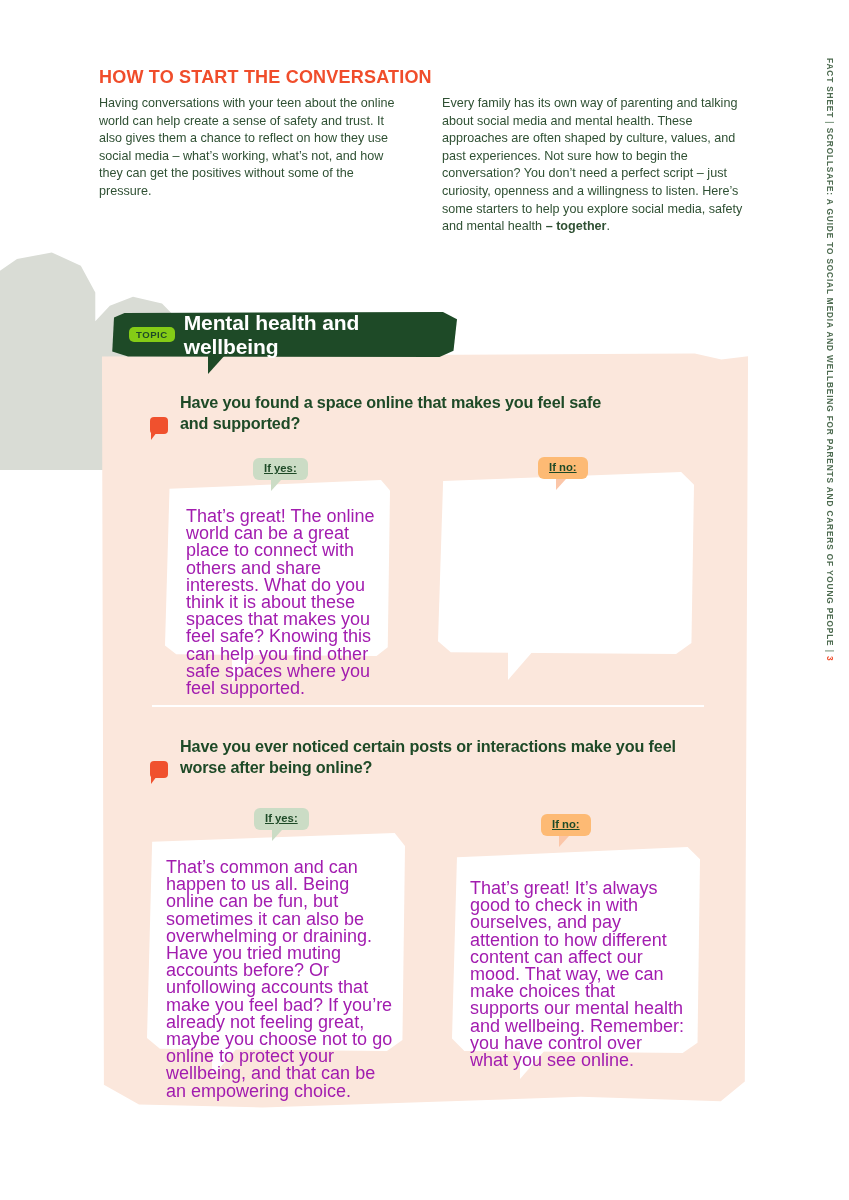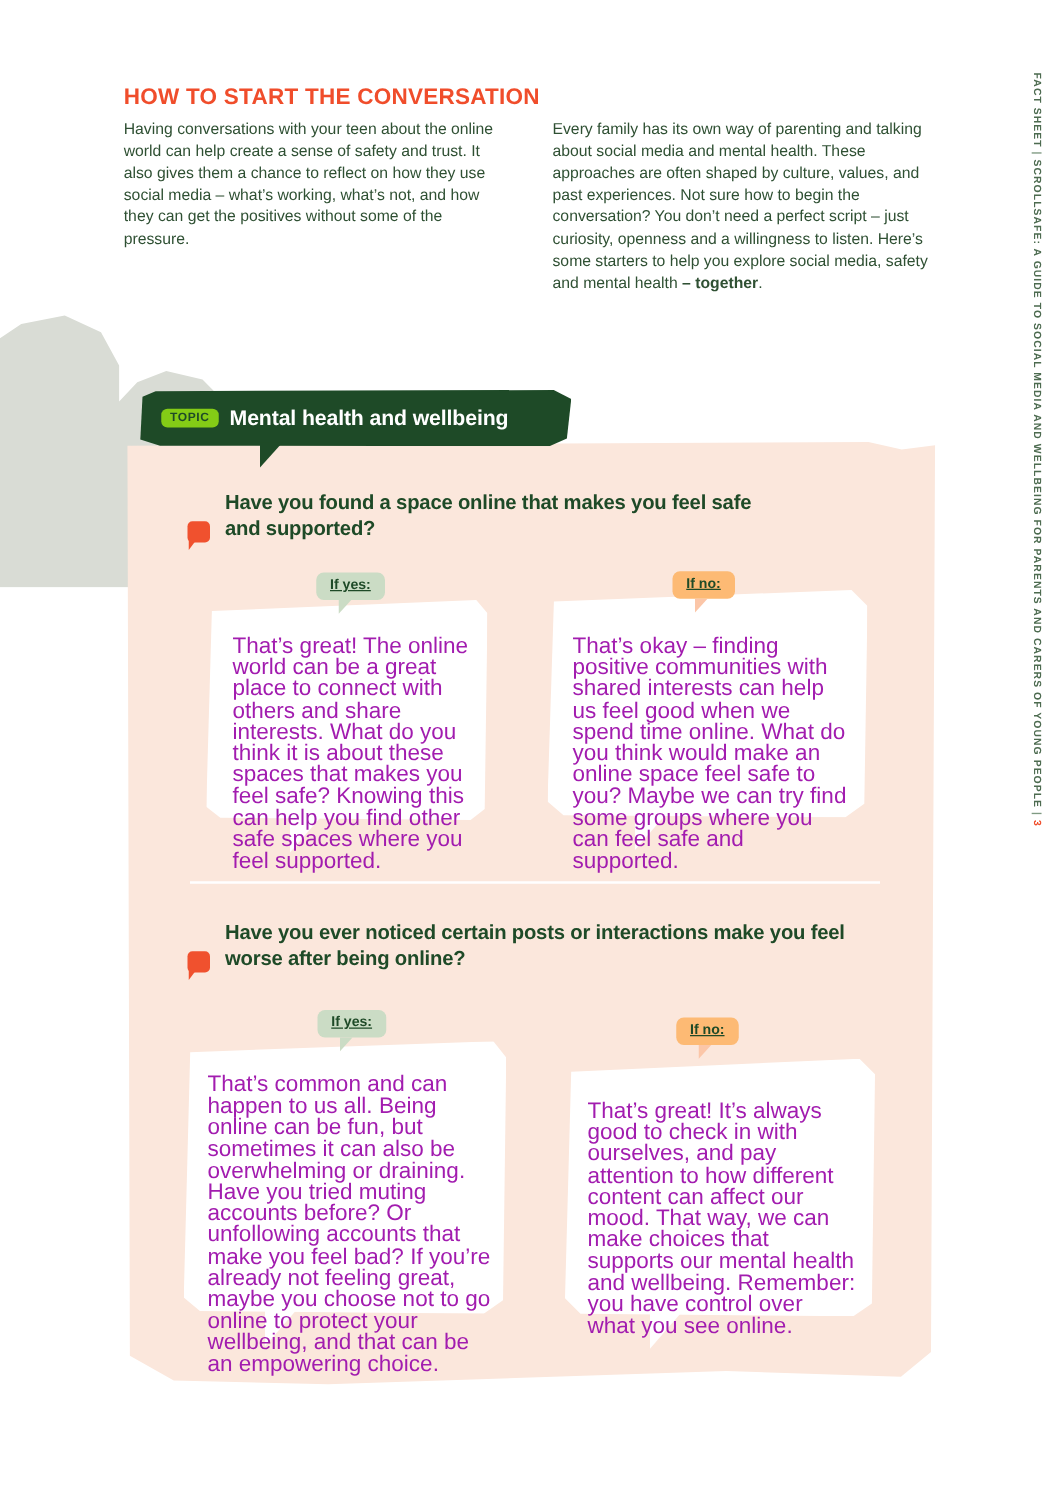--- a/index.html
+++ b/index.html
@@ -133,21 +133,21 @@
     font-size: 9.6px;
     font-weight: bold;
     letter-spacing: 0.5px;
     border-radius: 5px;
     padding: 3px 7px 3px 7px;
     margin-right: 9px;
     line-height: 1;
   }
   .topic-label {
     color: #ffffff;
-    font-size: 17px;
+    font-size: 21px;
     font-weight: bold;
     letter-spacing: -0.1px;
   }
 
   
   .q {
     position: absolute;
     z-index: 5;
     display: flex;
     align-items: flex-end;
@@ -295,21 +295,20 @@
   </div>
 
   <div class="card" id="card1a"></div>
   <div class="tail" id="card1a-tail"></div>
   <div class="pill pill-yes" id="pill1a">If yes:</div>
   <div class="card-body" id="body1a">That’s great! The online world can be a great place to connect with others and share interests. What do you think it is about these spaces that makes you feel safe? Knowing this can help you find other safe spaces where you feel supported.</div>
 
   <div class="card" id="card1b"></div>
   <div class="tail" id="card1b-tail"></div>
   <div class="pill pill-no" id="pill1b">If no:</div>
-  <div class="card-body" id="body1b">That’s okay – finding positive communities with shared interests can help us feel good when we spend time online. What do you think would make an online space feel safe to you? Maybe we can try find some groups where you can feel safe and supported.</div>
 
   <div class="divider"></div>
 
   <div class="q" id="q2">
     <span class="q-bubble"></span>
     <span class="q-text">Have you ever noticed certain posts or interactions make you feel worse after being online?</span>
   </div>
 
   <div class="card" id="card2a"></div>
   <div class="tail" id="card2a-tail"></div>

